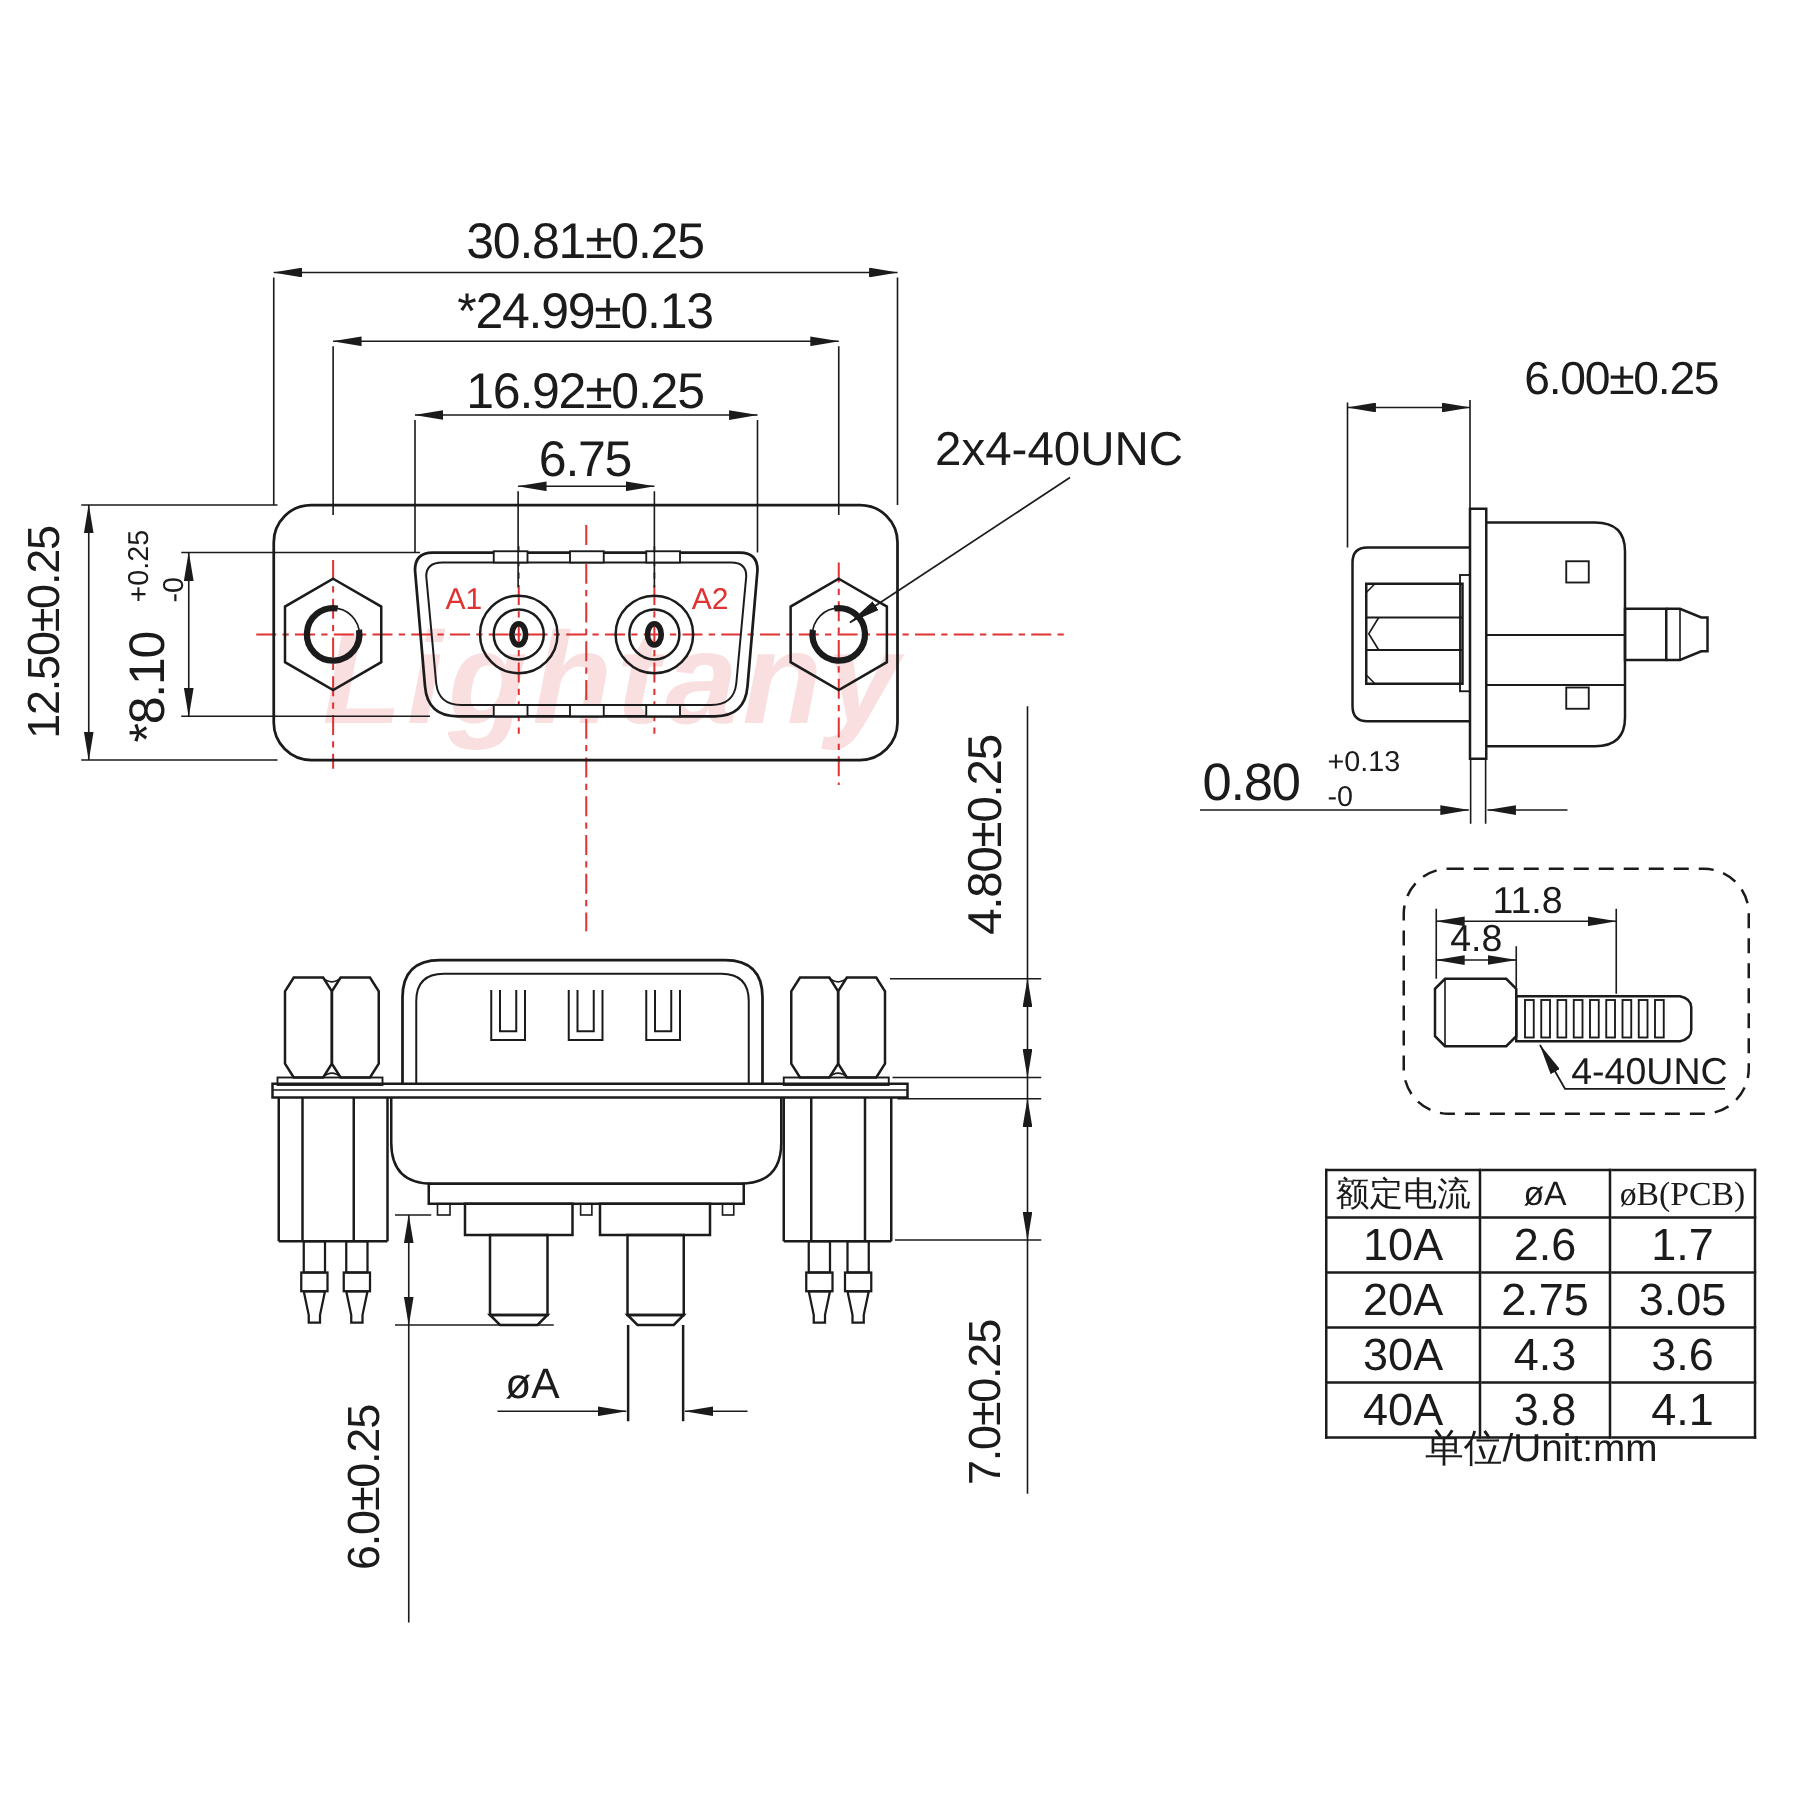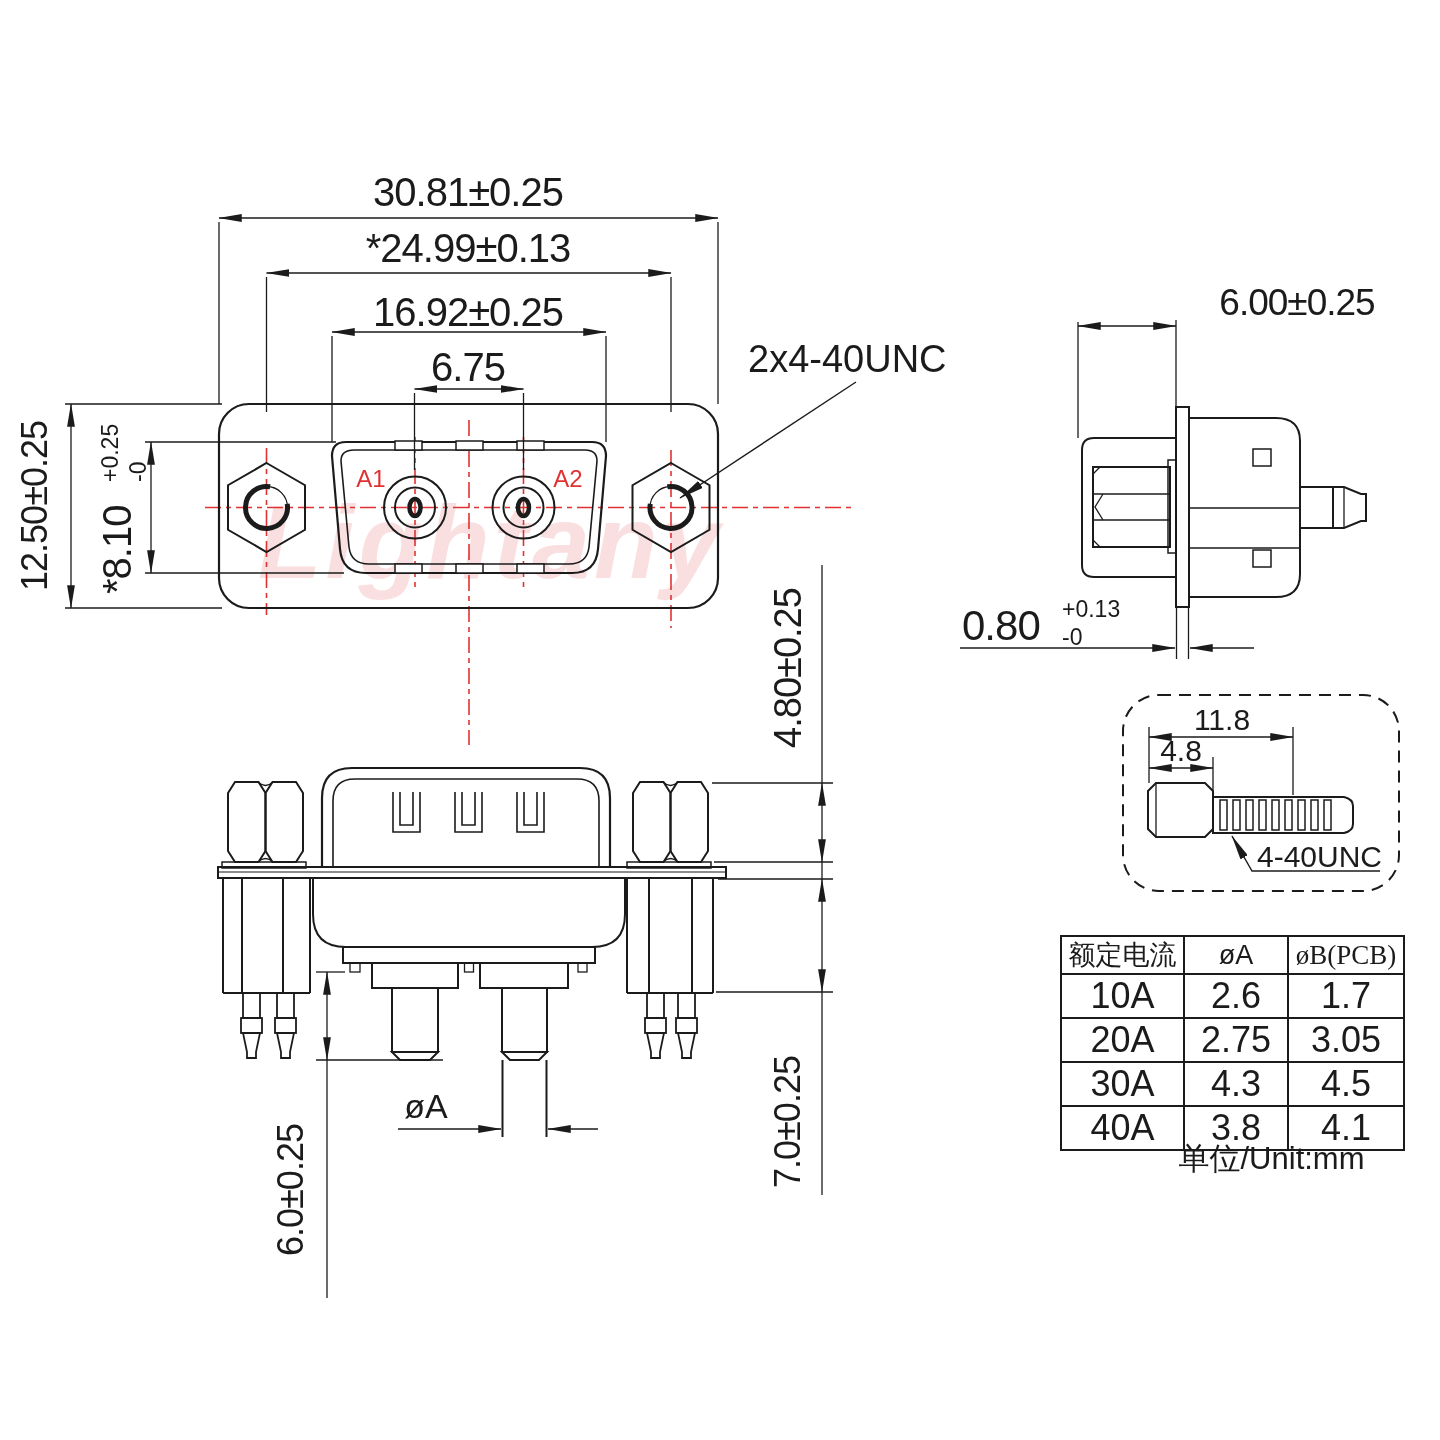--- a/index.html
+++ b/index.html
@@ -20,21 +20,21 @@
     border-collapse:collapse;table-layout:fixed;background:#fff;
   }
   .spec-table td,.spec-table th{
     border:2.5px solid #1b1b1b;height:36px;padding:0 2px;
     text-align:center;vertical-align:middle;font-weight:normal;
     font-size:36px;color:#1b1b1b;white-space:nowrap;
   }
   .spec-table th{font-size:27px;}
   .c1{width:117px;border-radius:11px;}.c2{width:98px;}.c3{width:110px;font-family:Liberation Serif, serif;}
   .unit-note{
-    position:absolute;left:1140px;top:1138px;width:263px;text-align:center;
+    position:absolute;left:1140px;top:1138px;width:263px;text-align:left;
     font-size:31px;color:#1b1b1b;white-space:nowrap;
   }
 </style>
 </head>
 <body>
 
 <div class="sheet">
 
 <svg width="1440" height="1440" viewBox="0 0 1440 1440">
   <defs>
@@ -319,21 +319,21 @@
         <td>1.7</td>
       </tr>
       <tr>
         <td>20A</td>
         <td>2.75</td>
         <td>3.05</td>
       </tr>
       <tr>
         <td>30A</td>
         <td>4.3</td>
-        <td>4.5</td>
+        <td>3.6</td>
       </tr>
       <tr>
         <td>40A</td>
         <td>3.8</td>
         <td>4.1</td>
       </tr>
     </tbody>
   </table>
 
   <div class="unit-note">单位/Unit:mm</div>

